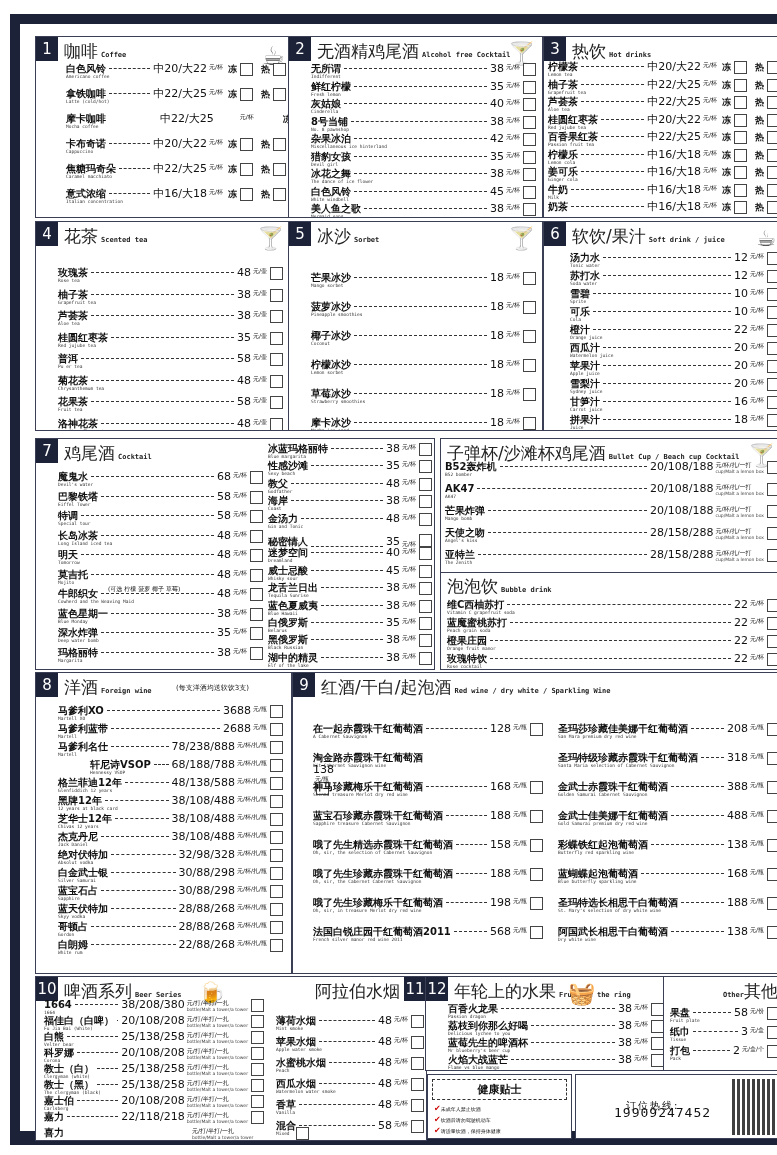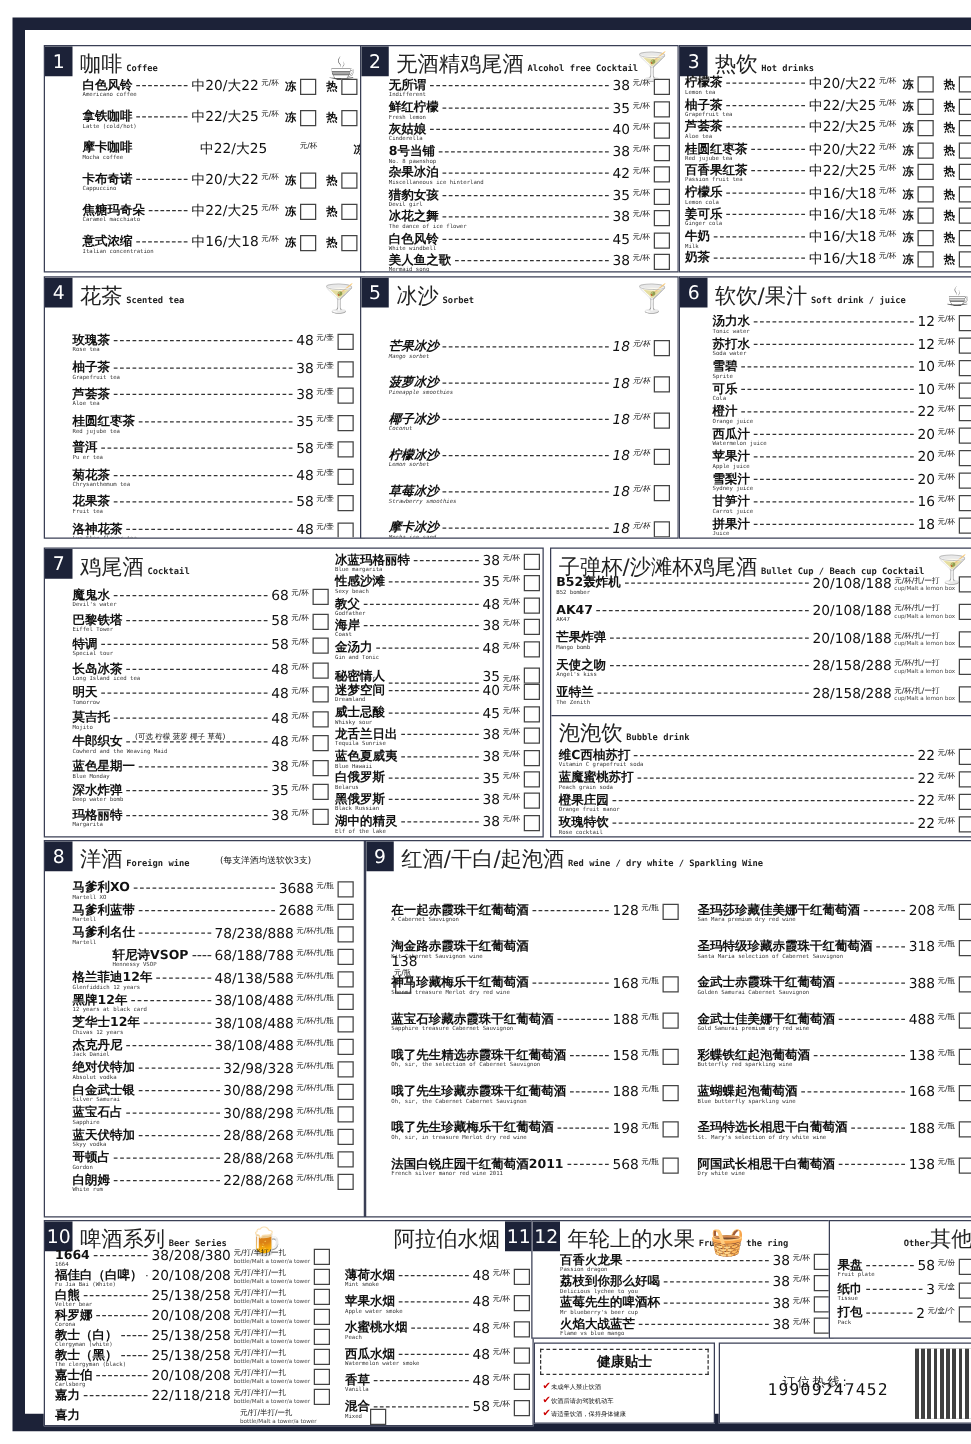--- a/index.html
+++ b/index.html
@@ -354,21 +354,21 @@
             <span class="pr">48</span>
             <span class="unit"><span>元/壶</span></span>
             <span class="box"></span>
           </div>
         </div>
       </div>
       <div class="panel" style="left: 268px; top: 197px; width: 255px; height: 210px;">
         <div class="num">5</div>
         <div class="ptitle" style=""><span>冰沙</span><span class="en">Sorbet</span></div>
         <div class="deco" style="">🍸</div>
-        <div class="rows" style="left: 22px; top: 50px; width: 225px; font-style: italic;">
+        <div class="rows" style="left: 22px; top: 50px; width: 225px;">
           <div class="row" style="height: 29px;">
             <span class="nm">芒果冰沙</span>
             <span class="sub" style="top: 11px;">Mango sorbet</span>
             <span class="dots"></span>
             <span class="pr">18</span>
             <span class="unit"><span>元/杯</span></span>
             <span class="box"></span>
           </div>
           <div class="row" style="height: 29px;">
             <span class="nm">菠萝冰沙</span>

